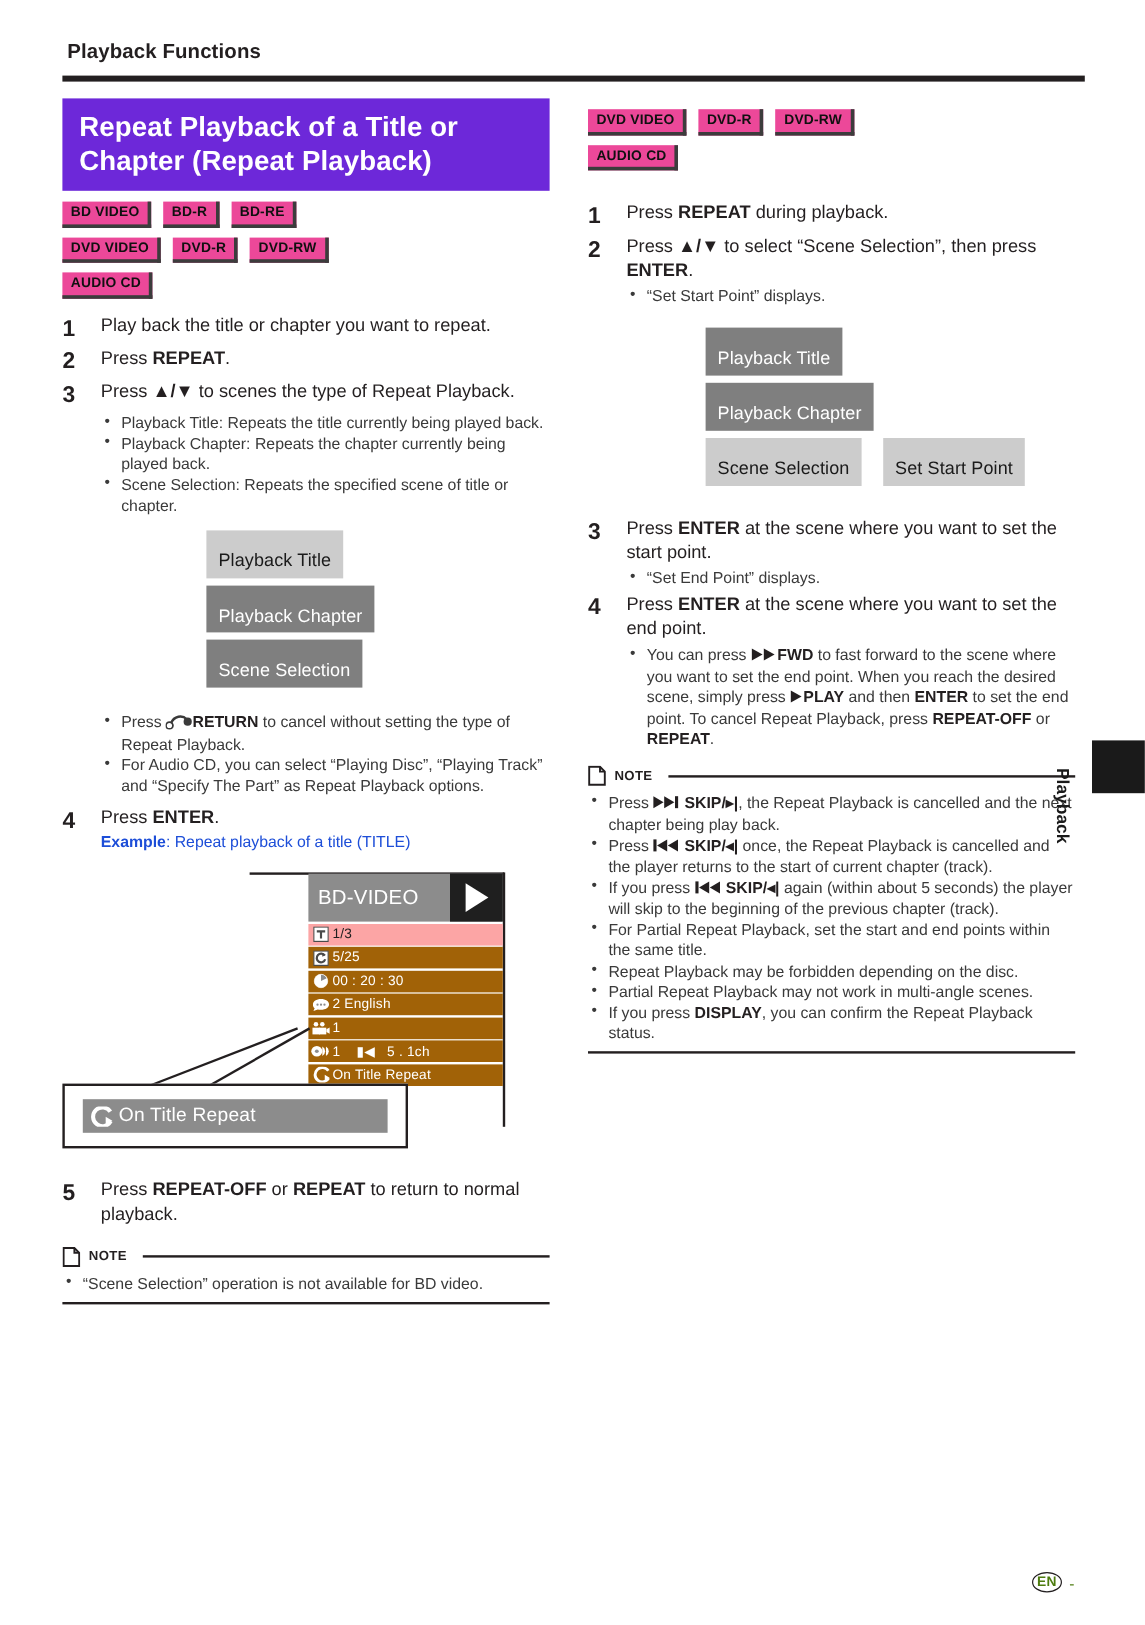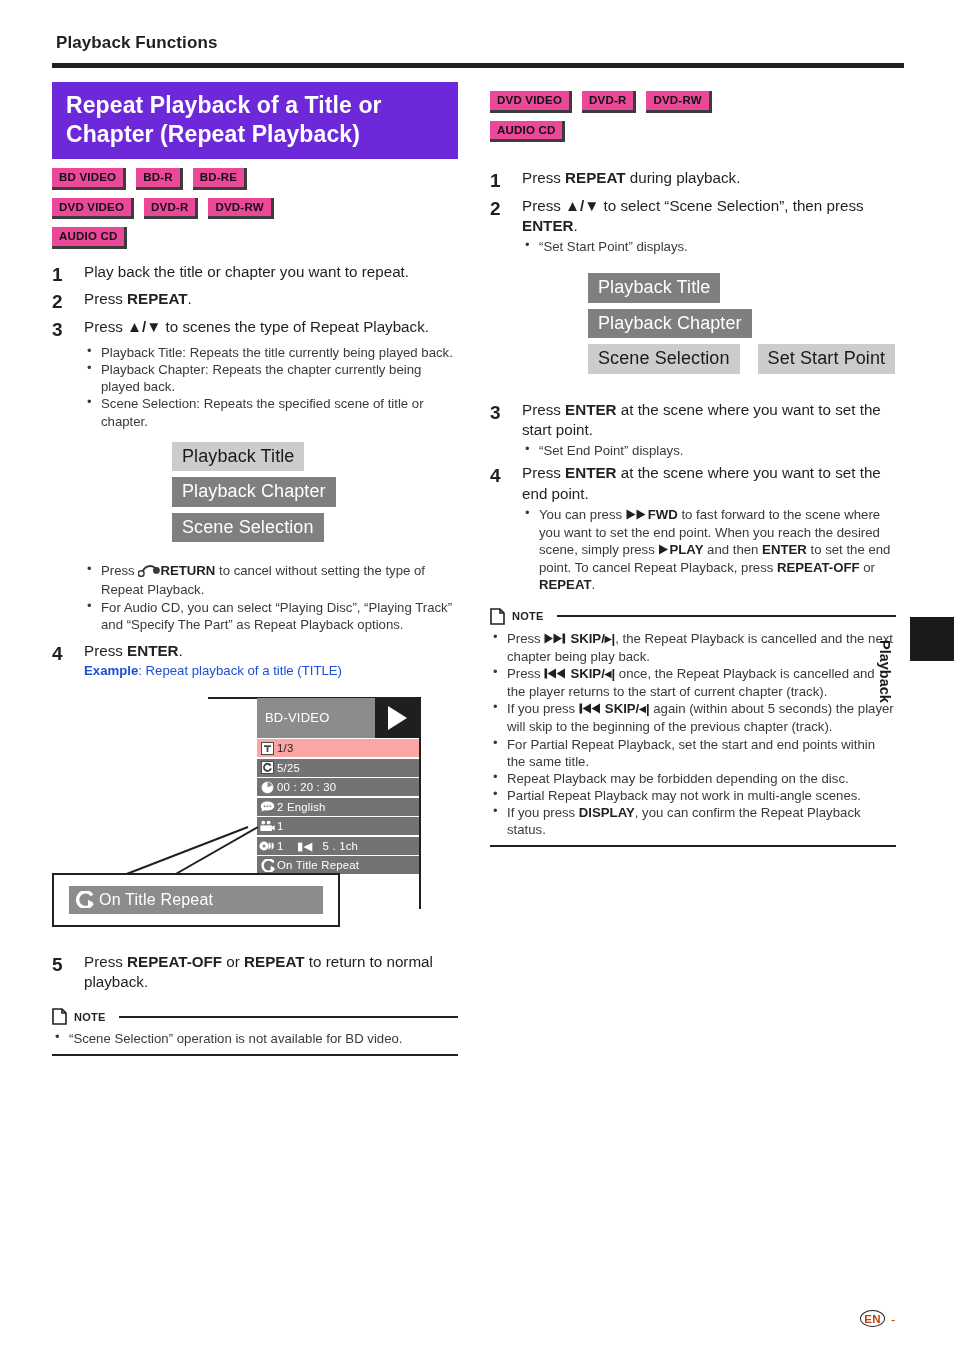--- a/index.html
+++ b/index.html
@@ -80,22 +80,22 @@
     font-size:13px; color:#3a3a3a;
   }
   .bullets b { font-weight:bold; color:#231f20; }
 
   .step-bullets { margin-left:32px; }
 
   
   .chipstack { margin:12px 0 0 0; }
   .chiprow { display:flex; margin-bottom:6px; }
   .chip {
-    font-size:18px; line-height:1.25;
-    padding:3px 10px 4px 10px;
+    font-size:15px; line-height:1.25;
+    padding:17px 10px 4px 10px;
     white-space:nowrap;
     letter-spacing:0.1px;
   }
   .chip-sel   { background:#cccccc; color:#1a1a1a; }
   .chip-unsel { background:#7f7f7f; color:#ffffff; }
 
   
   .example-label { font-size:13.2px; color:#1d4ed8; margin-top:1px; }
   .example-label b { font-weight:bold; }
 
@@ -109,36 +109,36 @@
     background:#231f20;
   }
   .osd {
     position:absolute; left:205px; top:10px; width:162px;
   }
   .osd-head {
     position:relative; height:40px; background:#8c8c8c;
     display:flex; align-items:center;
   }
   .osd-head .osd-disc {
-    color:#ffffff; font-size:13px; padding-left:8px; letter-spacing:0.2px;
+    color:#ffffff; font-size:17px; padding-left:8px; letter-spacing:0.2px;
   }
   .osd-play {
     position:absolute; right:0; top:0; width:44px; height:40px;
     background:#1f1f1f; display:flex; align-items:center; justify-content:center;
   }
   .osd-play .tri {
     width:0; height:0;
     border-left:19px solid #ffffff;
     border-top:12px solid transparent;
     border-bottom:12px solid transparent;
   }
   .osd-row {
     display:flex; align-items:center;
     height:18px; margin-top:1.5px;
-    background:#737373; color:#ffffff;
+    background:#a16207; color:#ffffff;
     font-size:11.4px; letter-spacing:0.2px;
   }
   .osd-row.hl { background:#fca5a5; color:#1f1f1f; }
   .osd-ico {
     width:20px; flex:0 0 20px; height:18px;
     display:flex; align-items:center; justify-content:center;
   }
   .osd-ico svg { display:block; }
   .osd-val { white-space:pre; }
 
@@ -184,21 +184,21 @@
     position:absolute; left:893px; top:640px; width:80px;
     font-size:14.5px; font-weight:bold; color:#1a1a1a;
     transform:rotate(90deg); transform-origin: left top;
     white-space:nowrap;
   }
 
   
   .footer {
     position:absolute; left:860px; top:1310px;
     display:flex; align-items:flex-end; gap:6px;
-    font-size:13px; color:#c2410c;
+    font-size:13px; color:#4d7c0f;
   }
   .en-badge {
     display:inline-flex; align-items:center; justify-content:center;
     width:25px; height:17px;
     border:1.5px solid #231f20; border-radius:50%;
     font-size:11.5px; font-weight:bold; letter-spacing:0.3px;
   }
 
   
   .gl { font-weight:bold; }

